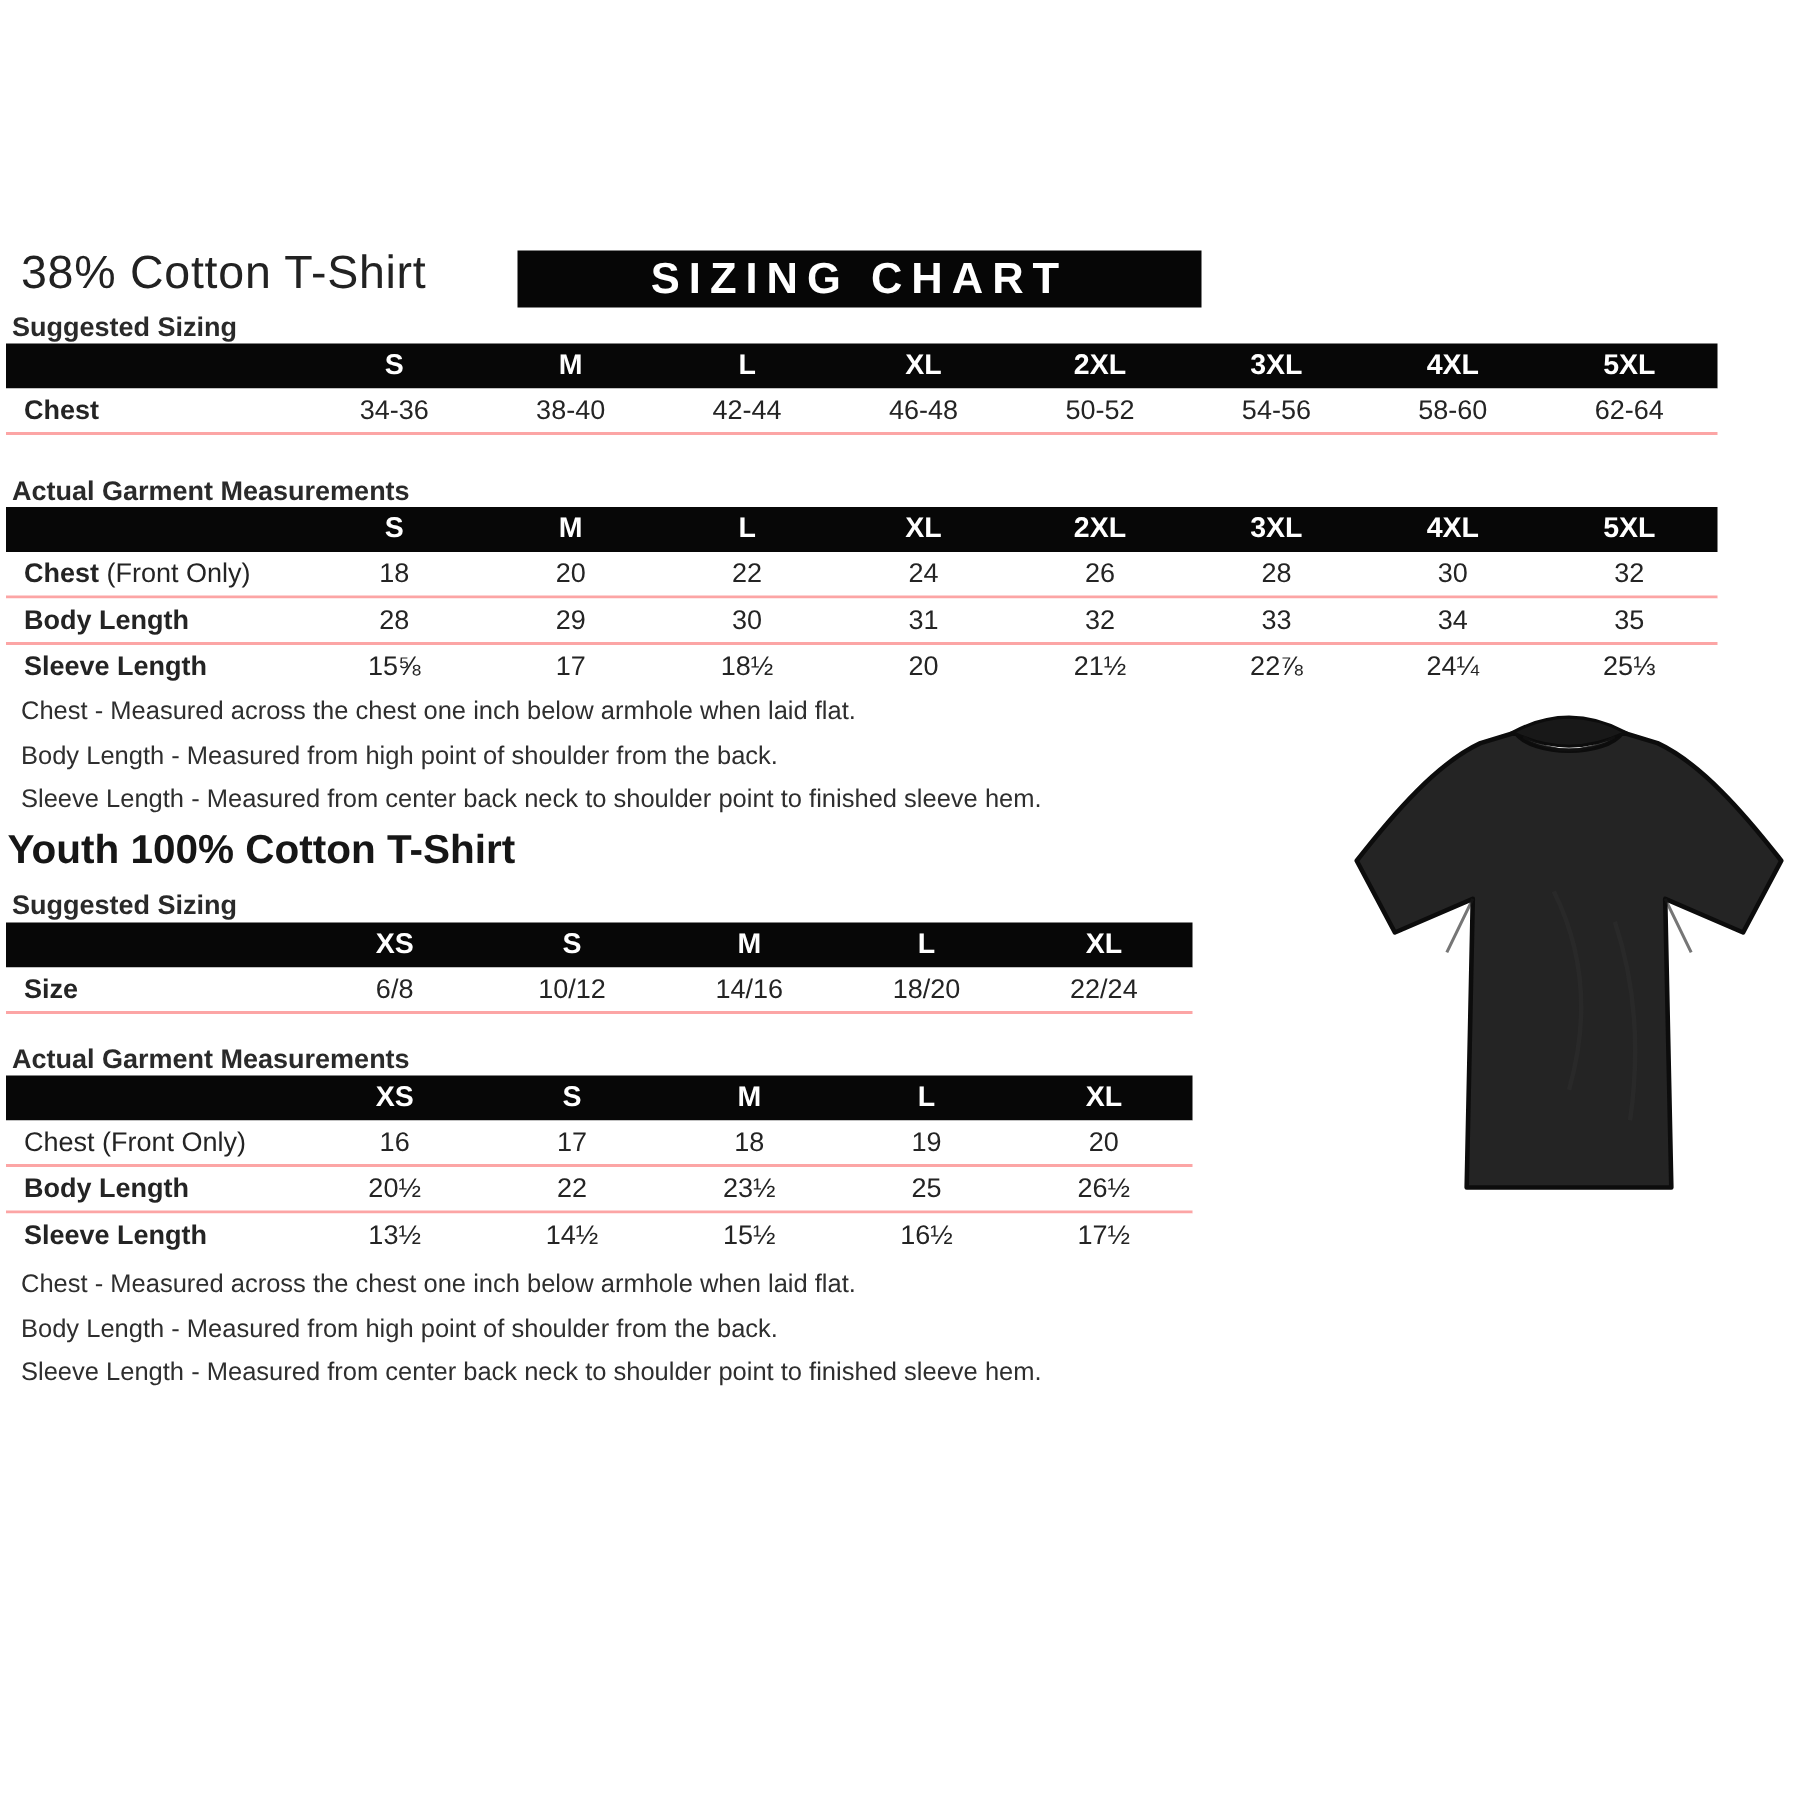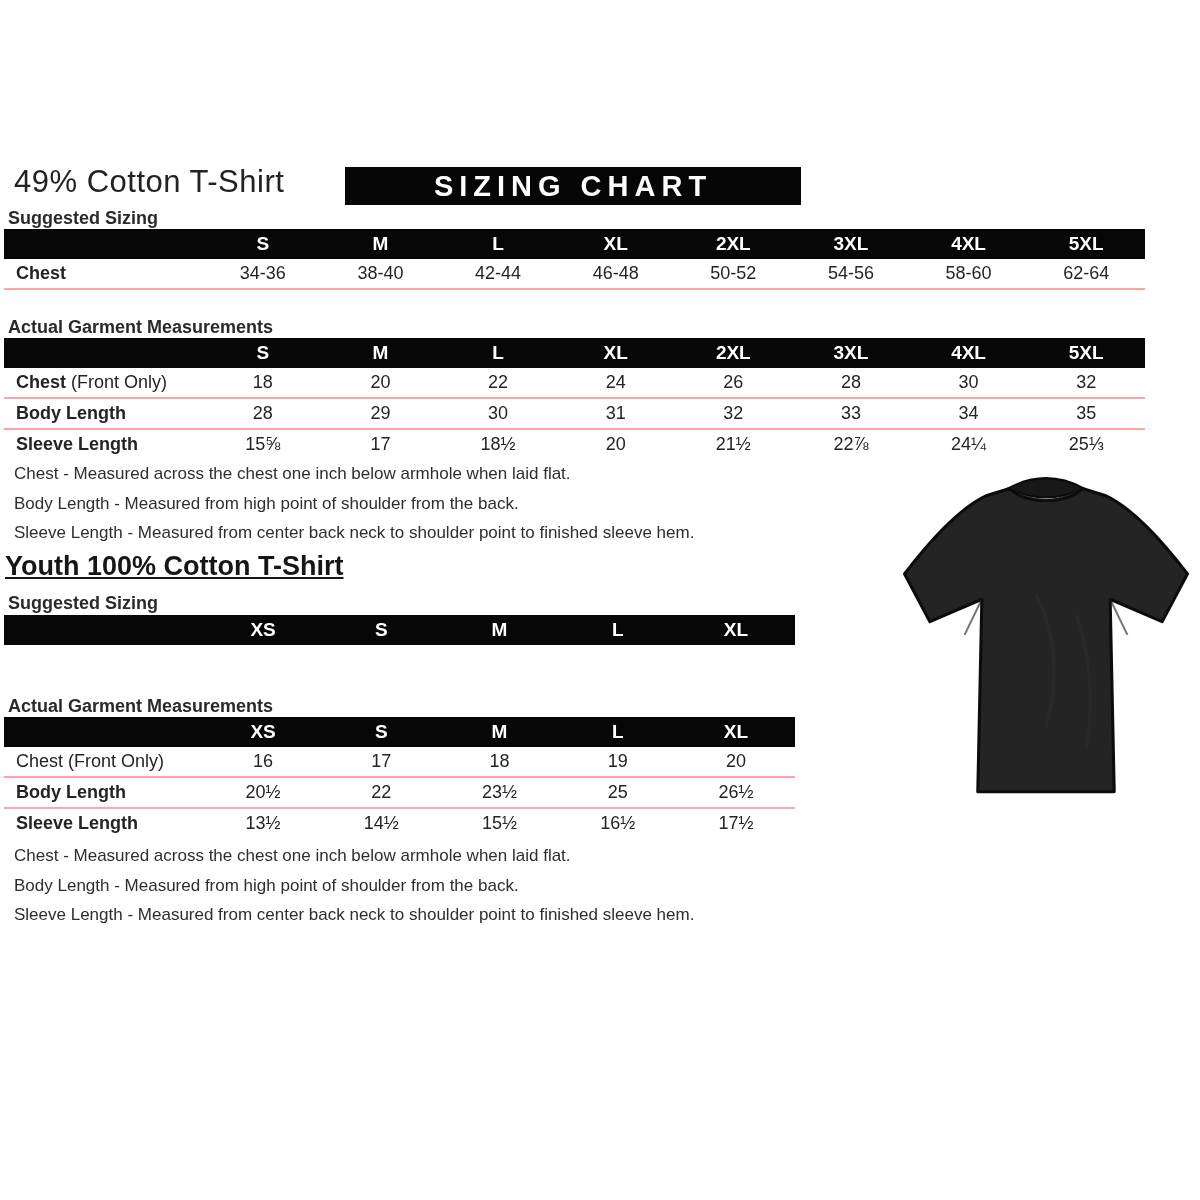--- a/index.html
+++ b/index.html
@@ -9,21 +9,21 @@
     color:#1b1b1b;position:relative;overflow:hidden;
   }
   .abs{position:absolute;}
   
   .main-title{left:14px;top:164px;font-size:31px;font-weight:400;color:#222;letter-spacing:.5px;}
   .banner{
     left:345px;top:167px;width:456px;height:38px;background:#060606;
     display:flex;align-items:center;justify-content:center;
   }
   .banner span{color:#fff;font-weight:bold;font-size:29px;letter-spacing:6px;}
-  .youth-title{left:5px;top:551px;font-size:27px;font-weight:bold;color:#161616;text-decoration:underline;}
+  .youth-title{left:5px;top:551px;font-size:27px;font-weight:bold;color:#161616;}
   
   .tlabel{left:8px;font-size:18px;color:#2a2a2a;font-weight:bold;}
   
   .dtable{left:4px;}
   .w-adult{width:1141px;}
   .w-youth{width:791px;}
   .trow{display:flex;align-items:center;height:29px;background:#fff;}
   .trow.thead{background:#070707;height:30px;}
   .trow.bordered{border-bottom:2px solid #fca5a5;}
   .cell{flex:1;text-align:center;font-size:18px;color:#242424;white-space:nowrap;}
@@ -35,21 +35,21 @@
   .notes{left:14px;font-size:17px;color:#2e2e2e;}
   .notes div{margin-bottom:9.5px;white-space:nowrap;}
   
   .tshirt{left:893px;top:472px;width:306px;height:336px;}
 </style>
 </head>
 <body>
 
 <div class="page">
 
-  <div class="abs main-title">49% Cotton T-Shirt</div>
+  <div class="abs main-title">38% Cotton T-Shirt</div>
 
   <div class="abs banner">
     <span>SIZING CHART</span>
   </div>
 
   <div class="abs tlabel" style="top:208px">Suggested Sizing</div>
   <div class="abs dtable w-adult" style="top:229px">
       <div class="trow thead">
         <div class="cell label"></div>
         <div class="cell">S</div>
@@ -132,20 +132,28 @@
 
   <div class="abs tlabel" style="top:593px">Suggested Sizing</div>
   <div class="abs dtable w-youth" style="top:615px">
       <div class="trow thead">
         <div class="cell label"></div>
         <div class="cell">XS</div>
         <div class="cell">S</div>
         <div class="cell">M</div>
         <div class="cell">L</div>
         <div class="cell">XL</div>
+      </div>
+      <div class="trow bordered">
+        <div class="cell label b">Size</div>
+        <div class="cell">6/8</div>
+        <div class="cell">10/12</div>
+        <div class="cell">14/16</div>
+        <div class="cell">18/20</div>
+        <div class="cell">22/24</div>
       </div>
     </div>
 
   <div class="abs tlabel" style="top:696px">Actual Garment Measurements</div>
   <div class="abs dtable w-youth" style="top:717px">
       <div class="trow thead">
         <div class="cell label"></div>
         <div class="cell">XS</div>
         <div class="cell">S</div>
         <div class="cell">M</div>

